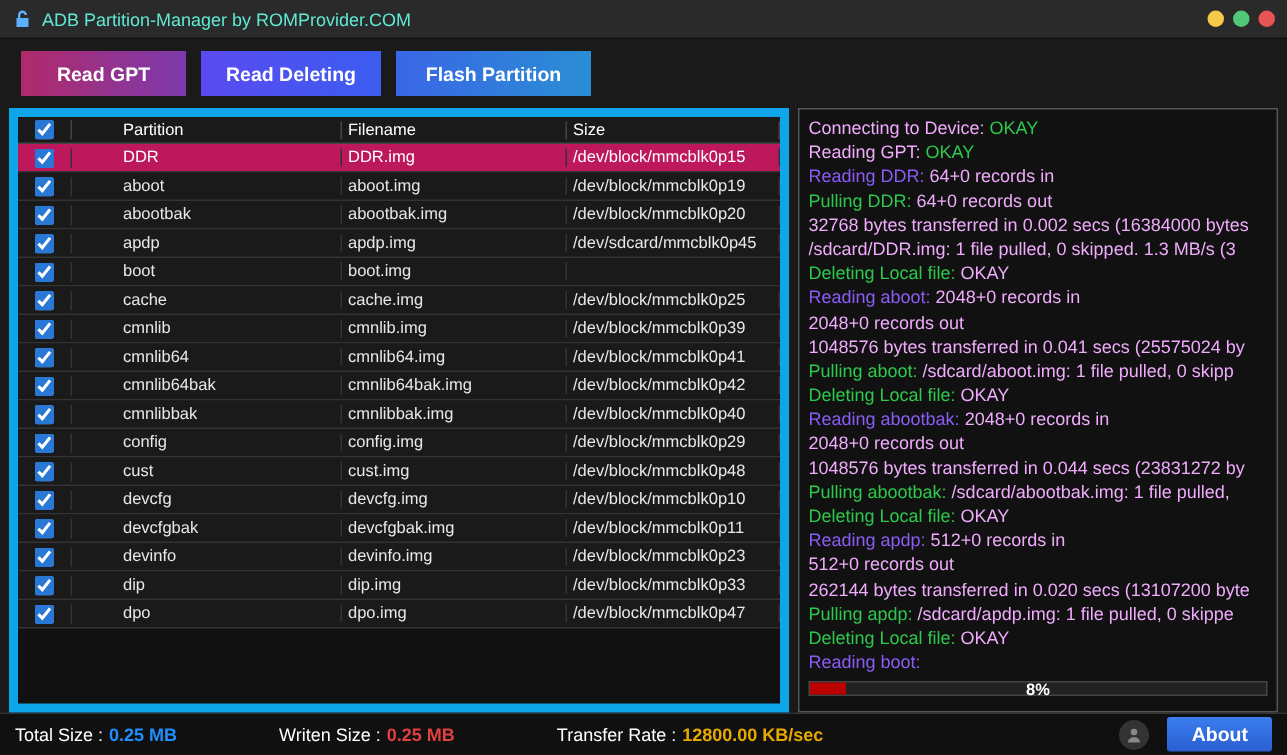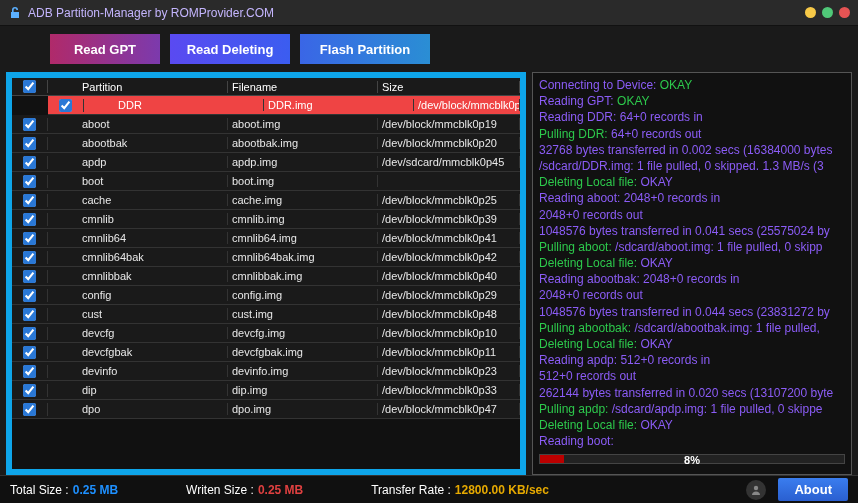--- a/index.html
+++ b/index.html
@@ -18,32 +18,31 @@
     display: flex;
     align-items: center;
     padding: 0 8px;
     border-bottom: 1px solid #111;
   }
   .titlebar .lock-icon {
     width: 14px; height: 14px;
     margin-right: 6px;
     display:flex;align-items:center;justify-content:center;
   }
-  .titlebar .title { flex:1; font-size:12px; color:#c4b5fd; }
+  .titlebar .title { flex:1; font-size:12px; color:#5eead4; }
   .win-ctrls { display:flex; gap:6px; }
   .win-dot { width:11px; height:11px; border-radius:50%; }
   .dot-min { background:#f7c948; }
   .dot-max { background:#50c878; }
   .dot-close { background:#e65454; }
   .toolbar {
     padding: 8px 14px;
     display:flex;
     gap:10px;
     background:#1a1a1a;
-    margin-left:36px;
   }
   .tbtn {
     height:30px;
     color:#fff;
     border:none;
     font-weight:bold;
     font-size:13px;
     cursor:pointer;
     padding:0 16px;
     display:flex;align-items:center;justify-content:center;
@@ -78,39 +77,39 @@
     color:#fff;
     height:18px;
     border-bottom:1px solid #444;
   }
   .thead div { padding:0 4px; border-right:1px solid #444; white-space:nowrap; overflow:hidden; }
   .trow {
     height:19px;
     border-bottom:1px solid #333;
     background:#1a1a1a;
   }
-  .trow.sel { background:#ef4444;margin-left:36px; }
+  .trow.sel { background:#be185d; }
   .trow div { padding:0 4px; border-right:1px solid #333; white-space:nowrap; overflow:hidden; color:#e8e8e8; }
   .trow.sel div { color:#fff; }
   .cb {
     display:flex;align-items:center;justify-content:center;
   }
   .cb input { accent-color:#2a78d6; width:13px;height:13px; }
   .log {
     flex:1;
     border:1px solid #555;
     background:#111;
     padding:4px 6px;
     overflow:hidden;
     font-size:12px;
     line-height:1.35;
     position:relative;
   }
   .log .line { white-space:nowrap; overflow:hidden; text-overflow:clip; }
-  .c-white { color:#8b5cf6; }
+  .c-white { color:#f0abfc; }
   .c-green { color:#2dc94c; }
   .c-yellow { color:#8b5cf6; }
   .progress-wrap {
     position:absolute;
     left:6px; right:6px; bottom:6px;
     height:14px;
   }
   .progress-bar {
     width:100%; height:10px; background:#222; border:1px solid #444;
     position:relative;

